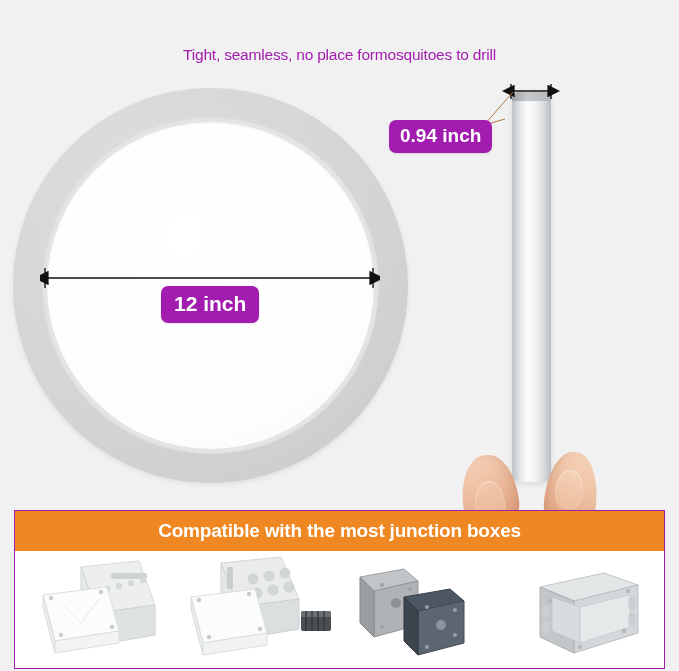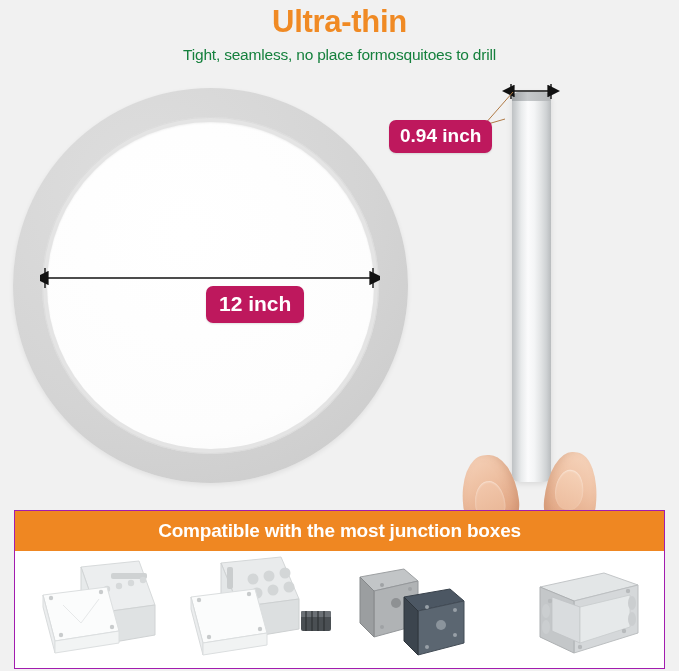--- a/index.html
+++ b/index.html
@@ -12,21 +12,21 @@
   }
   #stage{position:relative;width:679px;height:671px;overflow:hidden;background:#f1f1f1;}
 
   
   .title{
     position:absolute;left:0;top:4px;width:679px;text-align:center;
     font-size:31px;font-weight:bold;color:#f08a24;letter-spacing:-0.3px;
   }
   .subtitle{
     position:absolute;left:0;top:46px;width:679px;text-align:center;
-    font-size:15.5px;color:#15803d;letter-spacing:-0.2px;
+    font-size:15.5px;color:#a21caf;letter-spacing:-0.2px;
   }
 
   
   .ring-wrap{position:absolute;left:13px;top:88px;width:395px;height:395px;}
   .ring-outer{
     position:absolute;left:0;top:0;width:395px;height:395px;border-radius:50%;
     background:radial-gradient(circle at 34% 26%, #dedede 0%, #d4d4d4 58%, #c9c9c9 100%);
     box-shadow:0 2px 5px rgba(0,0,0,0.07);
   }
   .ring-lip{
@@ -37,26 +37,26 @@
   .ring-inner{
     position:absolute;left:34px;top:34px;width:327px;height:327px;border-radius:50%;
     background:radial-gradient(circle at 42% 34%, #ffffff 0%, #fdfdfd 70%, #f7f7f7 100%);
     box-shadow:inset 0 1px 2px rgba(0,0,0,0.05);
   }
 
   
   .dim-h{position:absolute;left:40px;top:262px;width:340px;height:34px;}
   .badge{
     position:absolute;
-    background:#be185d;color:#ffffff;font-weight:bold;
+    background:#a21caf;color:#ffffff;font-weight:bold;
     border-radius:7px;white-space:nowrap;text-align:center;
     box-shadow:0 1px 2px rgba(0,0,0,0.12);
   }
   .badge-12{
-    left:161px;top:286px;padding:6px 13px 7px 13px;font-size:21px;line-height:24px;margin-left:45px;
+    left:161px;top:286px;padding:6px 13px 7px 13px;font-size:21px;line-height:24px;
   }
   .badge-094{
     left:389px;top:120px;padding:5px 11px 6px 11px;font-size:19px;line-height:22px;
   }
 
   
   .panel{
     position:absolute;left:512px;top:92px;width:39px;height:390px;
     border-radius:7px;
     background:linear-gradient(to right,
@@ -116,21 +116,20 @@
   svg{display:block;}
   .dimline{stroke:#111;stroke-width:1.6;}
   .tick{stroke:#111;stroke-width:1.4;}
   .leader{stroke:#b07a45;stroke-width:1;fill:none;}
 </style>
 </head>
 <body>
 
 <div id="stage">
 
-  <div class="title">Ultra-thin</div>
   <div class="subtitle">Tight, seamless, no place formosquitoes to drill</div>
 
   <div class="ring-wrap">
     <div class="ring-outer"></div>
     <div class="ring-lip"></div>
     <div class="ring-inner"></div>
   </div>
 
   <svg class="dim-h" width="340" height="34">
     <defs>

